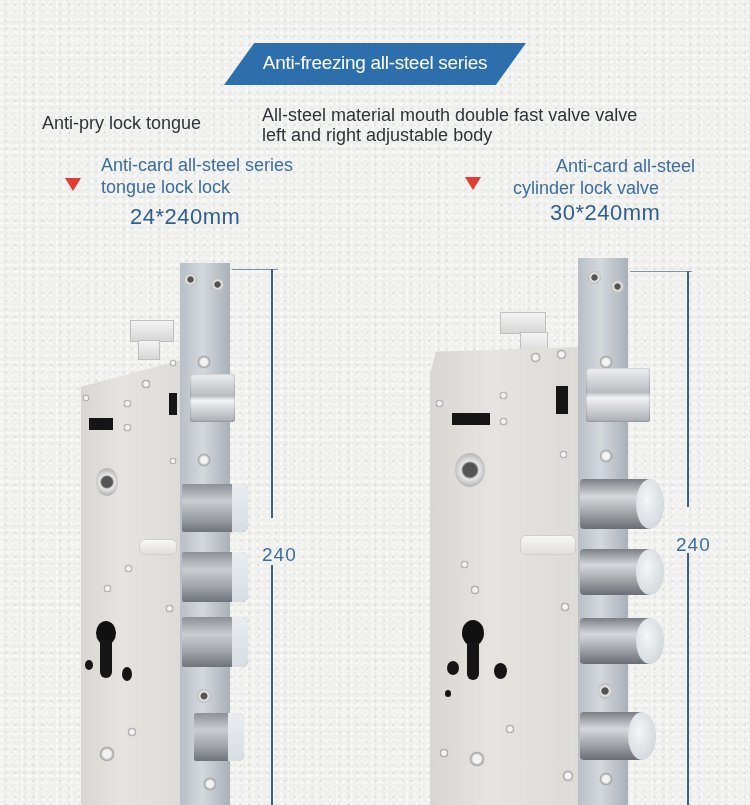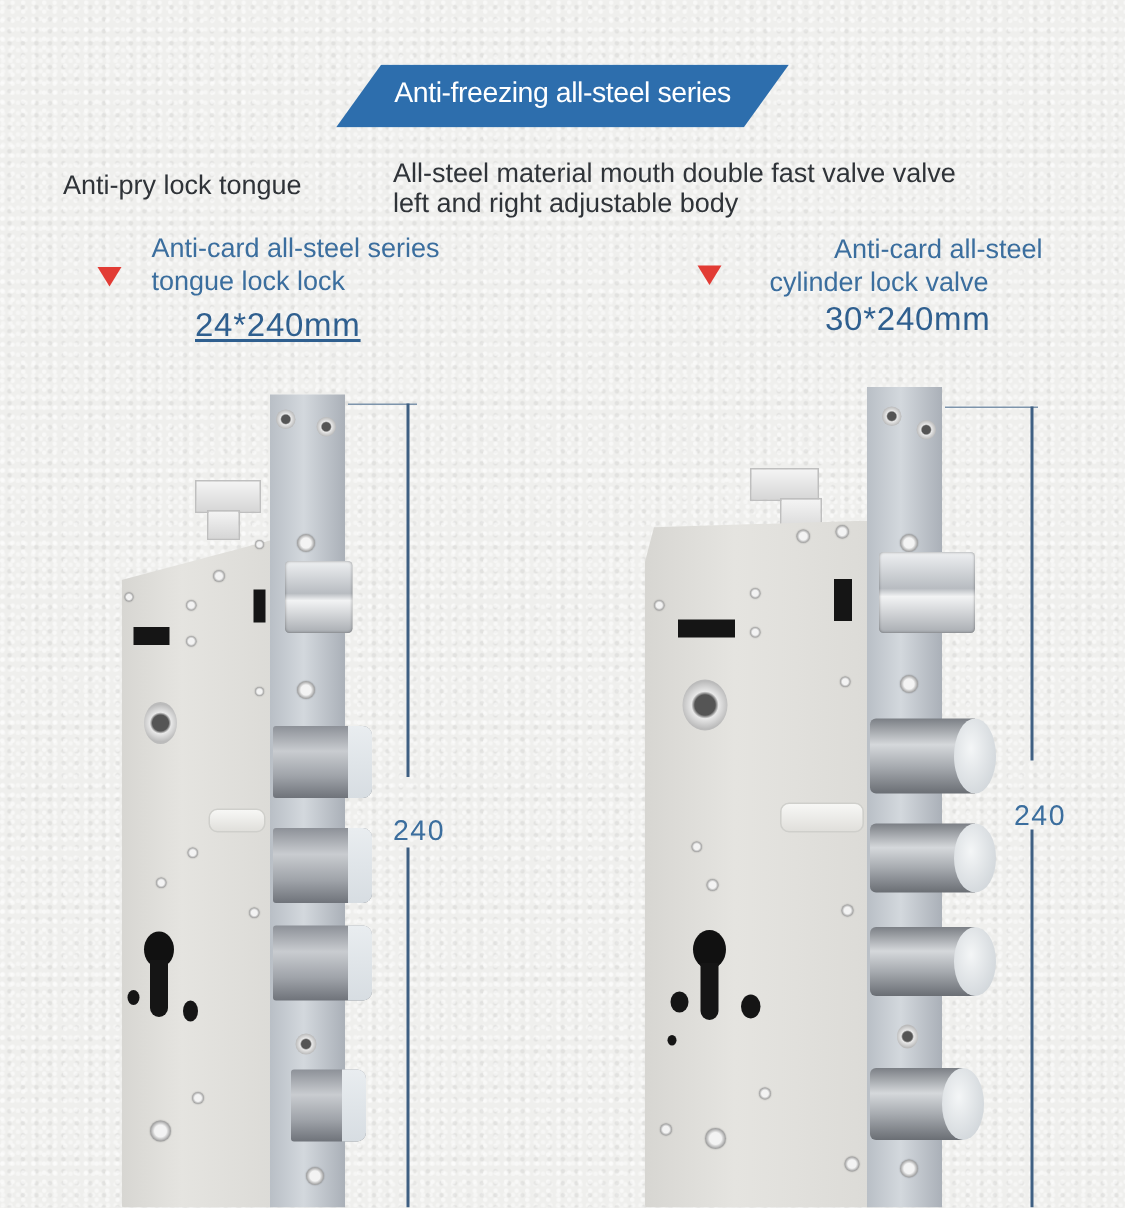--- a/index.html
+++ b/index.html
@@ -100,21 +100,21 @@
 <div class="abs banner"></div>
 <div class="abs banner-text">Anti-freezing all-steel series</div>
 
 <div class="abs dark-label" style="left:42px; top:113px;">Anti-pry lock tongue</div>
 <div class="abs dark-label" style="left:262px; top:105px;">All-steel material mouth double fast valve valve</div>
 <div class="abs dark-label" style="left:262px; top:125px;">left and right adjustable body</div>
 
 <div class="abs tri" style="left:65px; top:178px;"></div>
 <div class="abs blue-label" style="left:101px; top:155px;">Anti-card all-steel series</div>
 <div class="abs blue-label" style="left:101px; top:177px;">tongue lock lock</div>
-<div class="abs dim" style="left:130px; top:204px;text-decoration:underline;">24*240mm</div>
+<div class="abs dim" style="left:130px; top:204px;">24*240mm</div>
 
 <div class="abs tri" style="left:465px; top:177px;"></div>
 <div class="abs blue-label" style="left:513px; top:156px;margin-left:43px;">Anti-card all-steel</div>
 <div class="abs blue-label" style="left:513px; top:178px;">cylinder lock valve</div>
 <div class="abs dim" style="left:531px; top:200px;margin-left:19px;">30*240mm</div>
 
 <div class="abs hline" style="left:232px; top:269px; width:46px;"></div>
 <div class="abs vline" style="left:271px; top:269px; height:249px;"></div>
 <div class="abs dim-num" style="left:262px; top:544px;">240</div>
 <div class="abs vline" style="left:271px; top:565px; height:240px;"></div>

